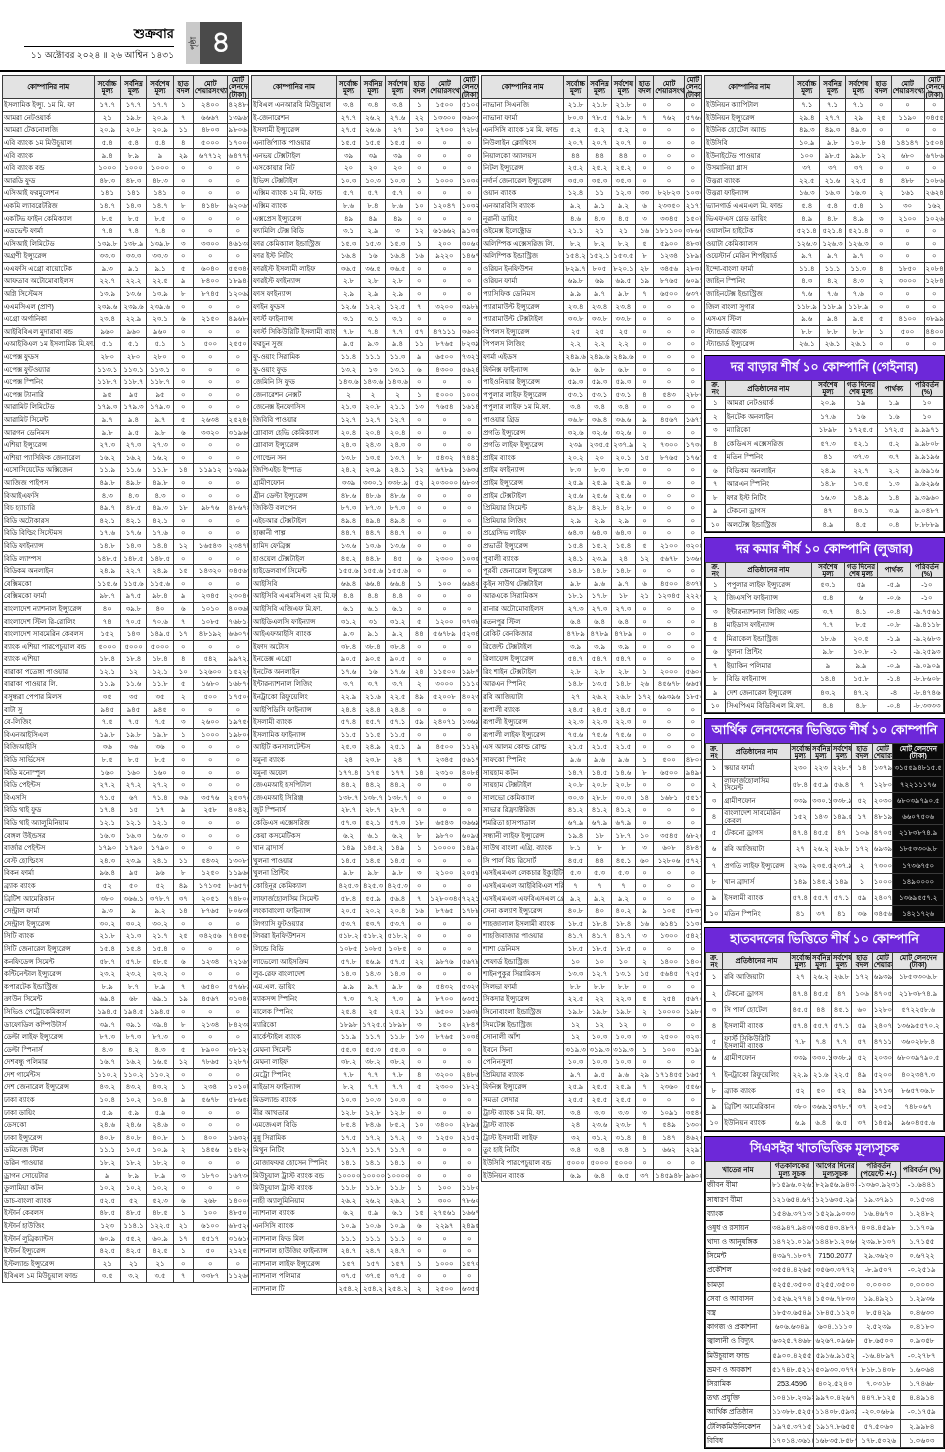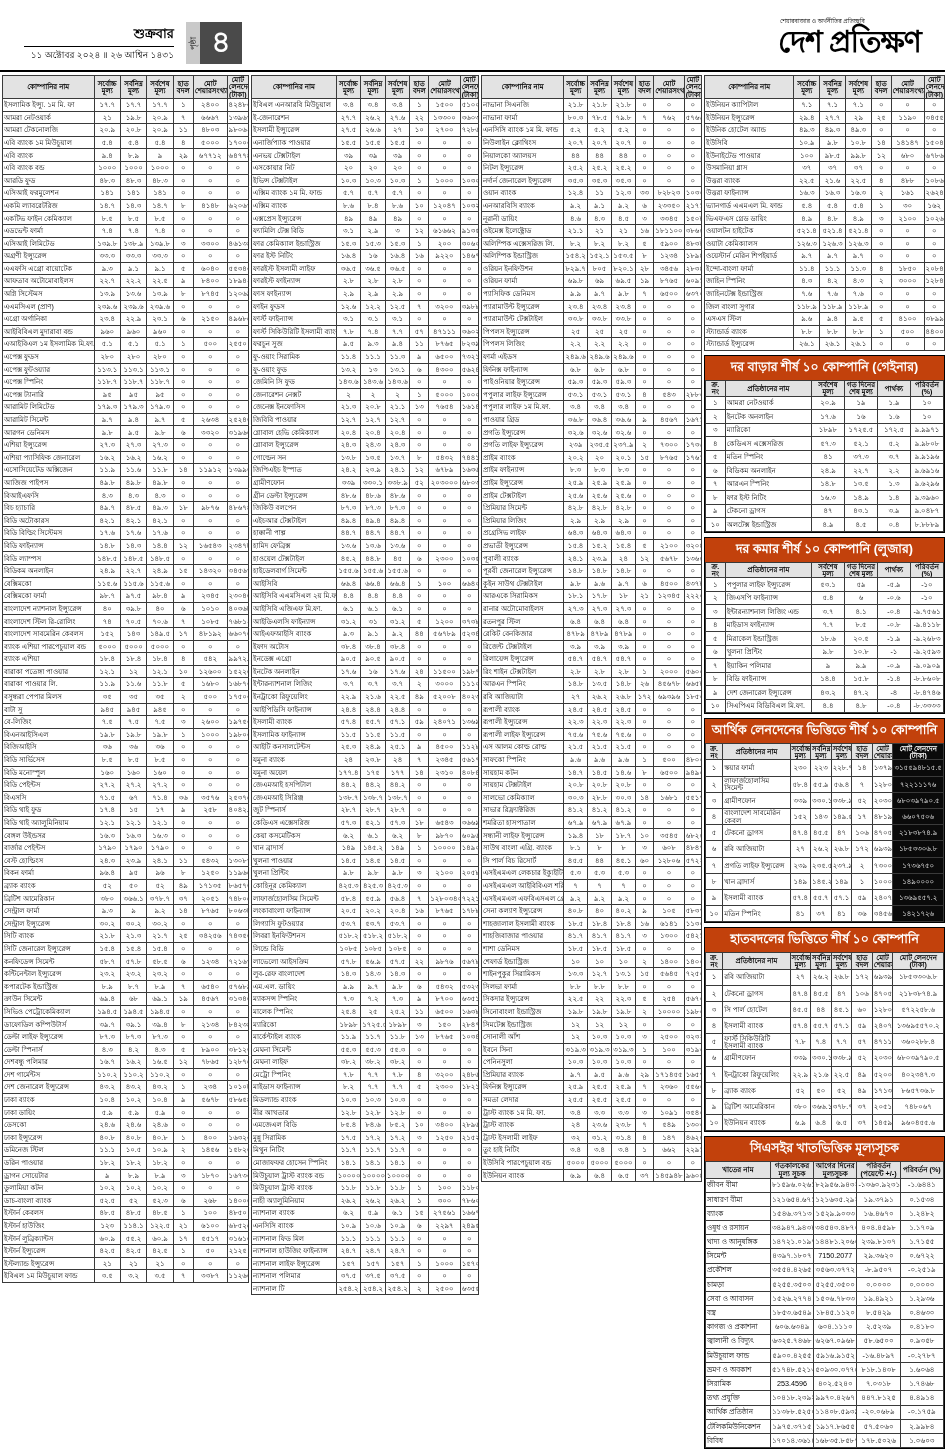--- a/index.html
+++ b/index.html
@@ -19,21 +19,21 @@
   .cols{display:grid;grid-template-columns:247px 228px 221px 241px;gap:2px;padding:3px 2px 0 2px;}
   table.st{width:100%;border-collapse:collapse;table-layout:fixed;font-size:7px;}
   .st th,.st td{border:1px solid #3a3a3a;padding:0 1px;height:11.6px;line-height:1.05;text-align:center;overflow:hidden;white-space:nowrap;}
   .st thead th{background:#e3e3e3;font-weight:bold;height:21px;white-space:normal;font-size:7px;}
   .st tbody td:first-child{text-align:left;}
   .st.main th:nth-child(1){width:36%;}
   .st.main th:nth-child(2),.st.main th:nth-child(3),.st.main th:nth-child(4){width:9.5%;}
   .st.main th:nth-child(5){width:7%;}
   .st.main th:nth-child(6){width:12.5%;}
   .panel{border:1.5px solid #000;margin-top:4px;}
-  .panel-title{background:#c2410c;color:#fff;text-align:center;font-weight:bold;font-size:12.5px;padding:2px 0;}
+  .panel-title{background:#6d28d9;color:#fff;text-align:center;font-weight:bold;font-size:12.5px;padding:2px 0;}
   .st.p6 th:nth-child(1){width:7%;}
   .st.p6 th:nth-child(2){width:35%;}
   .st.p6 tbody td:first-child{text-align:center;}
   .st.p6 tbody td:nth-child(2){text-align:left;}
   .st.p6 th,.st.p6 td{height:12.5px;white-space:normal;}
   .st.p8 th:nth-child(1){width:6%;}
   .st.p8 th:nth-child(2){width:27%;}
   .st.p8 th:nth-child(8){width:20%;}
   .st.p8 tbody td:first-child{text-align:center;}
   .st.p8 tbody td:nth-child(2){text-align:left;}
@@ -50,24 +50,20 @@
   <div class="hdr-left">
     <div class="weekday">শুক্রবার</div>
     <div class="dateline">১১ অক্টোবর ২০২৪ ॥ ২৬ আশ্বিন ১৪৩১</div>
   </div>
   <div class="pagebox">
     <div class="pagestrip">
         <span>পৃষ্ঠা</span>
       </div>
     <div class="pagenum">৪</div>
   </div>
-  <div class="logo">
-    <div class="logo-tag">শেয়ারবাজার ও অর্থনীতির প্রতিচ্ছবি</div>
-    <div class="logo-name">দেশ প্রতিক্ষণ</div>
-  </div>
 </div>
 
 <div class="cols">
   <div>
     <table class="st main">
         <thead>
           <tr>
             <th>কোম্পানির নাম</th>
             <th>সর্বোচ্চ মূল্য</th>
             <th>সর্বনিম্ন মূল্য</th>

